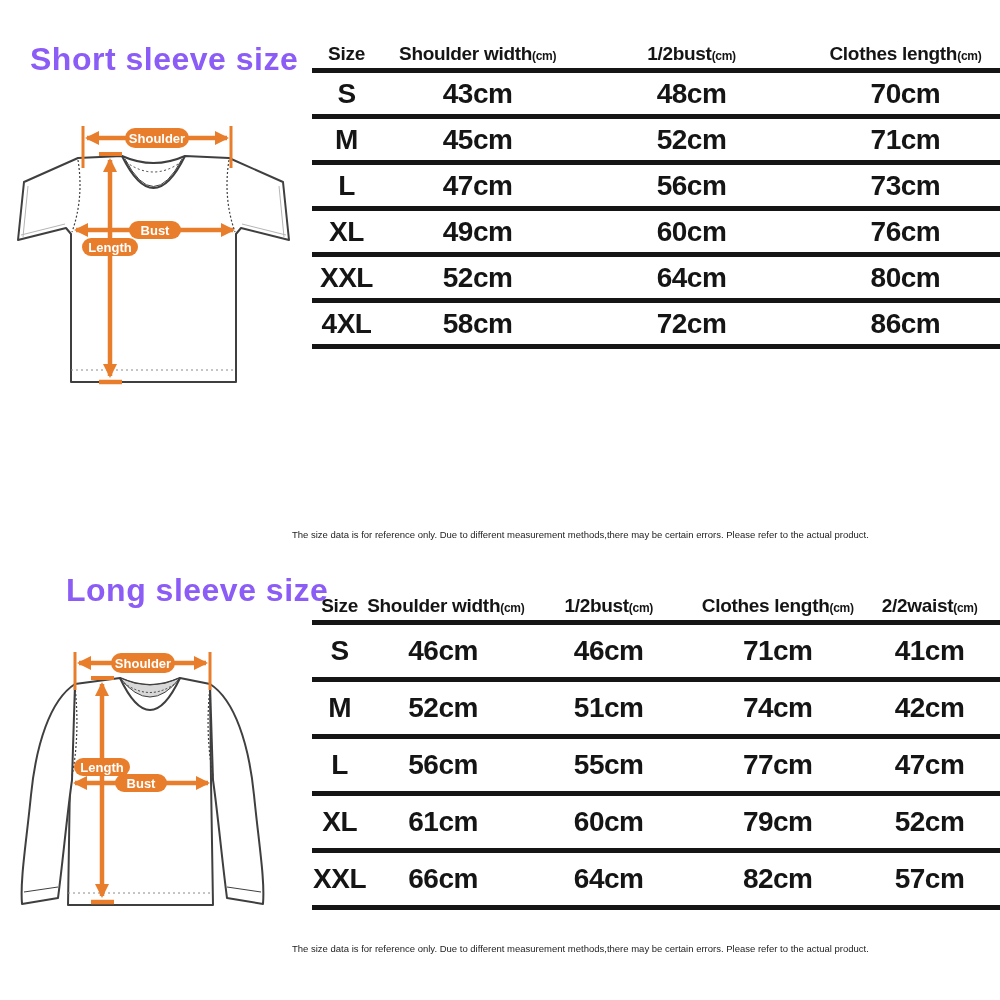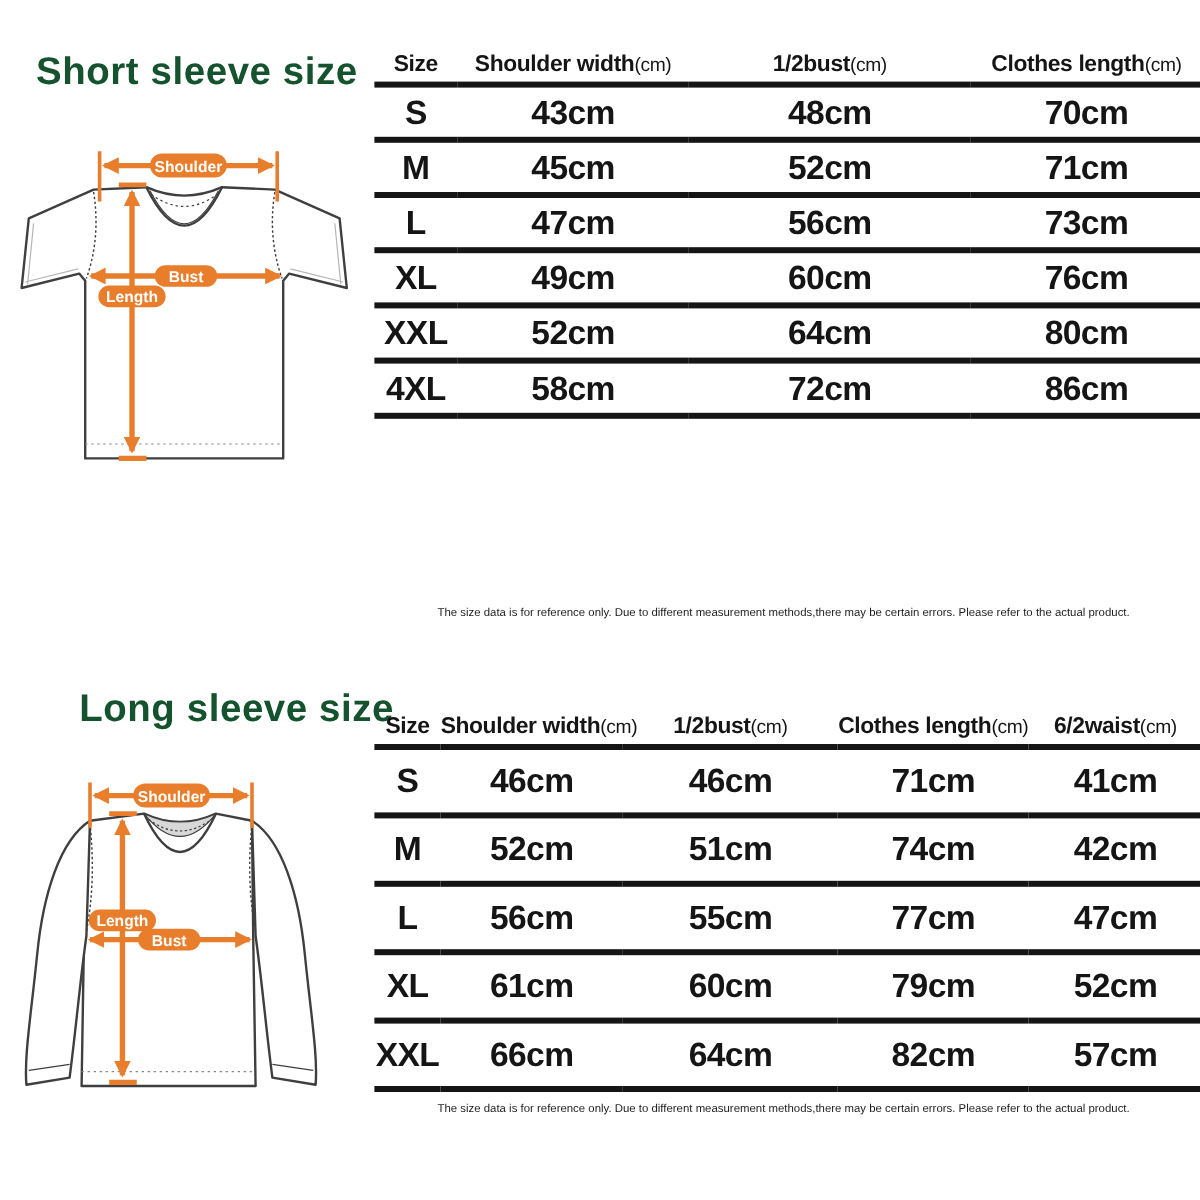--- a/index.html
+++ b/index.html
@@ -3,50 +3,50 @@
 <meta charset="utf-8">
 <style>
   html,body{margin:0;padding:0;background:#ffffff;}
   body{
     width:1000px;height:1000px;position:relative;overflow:hidden;
     font-family:"Liberation Sans","DejaVu Sans",sans-serif;
     -webkit-font-smoothing:antialiased;
   }
   .section-title{
     position:absolute;
-    font-size:32px;font-weight:bold;color:#14532d;letter-spacing:.5px;
+    font-size:32px;font-weight:bold;color:#8b5cf6;letter-spacing:.5px;
     white-space:nowrap;
   }
   #title-short{left:30px;top:41px;}
   #title-long{left:19px;top:572px;margin-left:47px;}
 
   table.size-table{
     position:absolute;left:312px;width:690px;
     border-collapse:collapse;table-layout:fixed;
   }
   #table-short{top:36px;}
   #table-long{top:572px;}
   .size-table th,.size-table td{
     text-align:center;padding:0;margin:0;
     border-bottom:5px solid #151515;
     color:#151515;font-weight:bold;
   }
   .size-table th{
     font-size:19px;vertical-align:bottom;padding-bottom:3px;
     letter-spacing:-0.3px;white-space:nowrap;
   }
-  .size-table .unit{font-size:16px;font-weight:normal;}
+  .size-table .unit{font-size:12px;font-weight:bold;}
   #table-short th{height:29px;}
   #table-long th{height:45px;}
   #table-short td{height:41px;font-size:28px;letter-spacing:-0.5px;}
   #table-long td{height:52px;font-size:28px;letter-spacing:-0.5px;}
 
   .disclaimer{
-    position:absolute;left:308px;width:690px;text-align:center;
-    font-size:9.5px;color:#1c1c1c;white-space:nowrap;
+    position:absolute;left:292px;width:690px;text-align:left;
+    font-size:9.5px;color:#1c1c1c;white-space:nowrap;margin-top:24px;
   }
   #disclaimer-short{top:505px;}
   #disclaimer-long{top:919px;}
 
   .diagram{position:absolute;}
   #diagram-short{left:8px;top:118px;}
   #diagram-long{left:8px;top:630px;}
 
   .pill-text{
     font-family:"Liberation Sans","DejaVu Sans",sans-serif;
@@ -222,21 +222,21 @@
       <col style="width:26%">
       <col style="width:23%">
       <col style="width:21%">
     </colgroup>
   <thead>
     <tr>
       <th><span>Size</span></th>
       <th><span>Shoulder width</span><span class="unit">(cm)</span></th>
       <th><span>1/2bust</span><span class="unit">(cm)</span></th>
       <th><span>Clothes length</span><span class="unit">(cm)</span></th>
-      <th><span>6/2waist</span><span class="unit">(cm)</span></th>
+      <th><span>2/2waist</span><span class="unit">(cm)</span></th>
     </tr>
   </thead>
   <tbody>
     <tr>
         <td>S</td>
         <td>46cm</td>
         <td>46cm</td>
         <td>71cm</td>
         <td>41cm</td>
       </tr>

